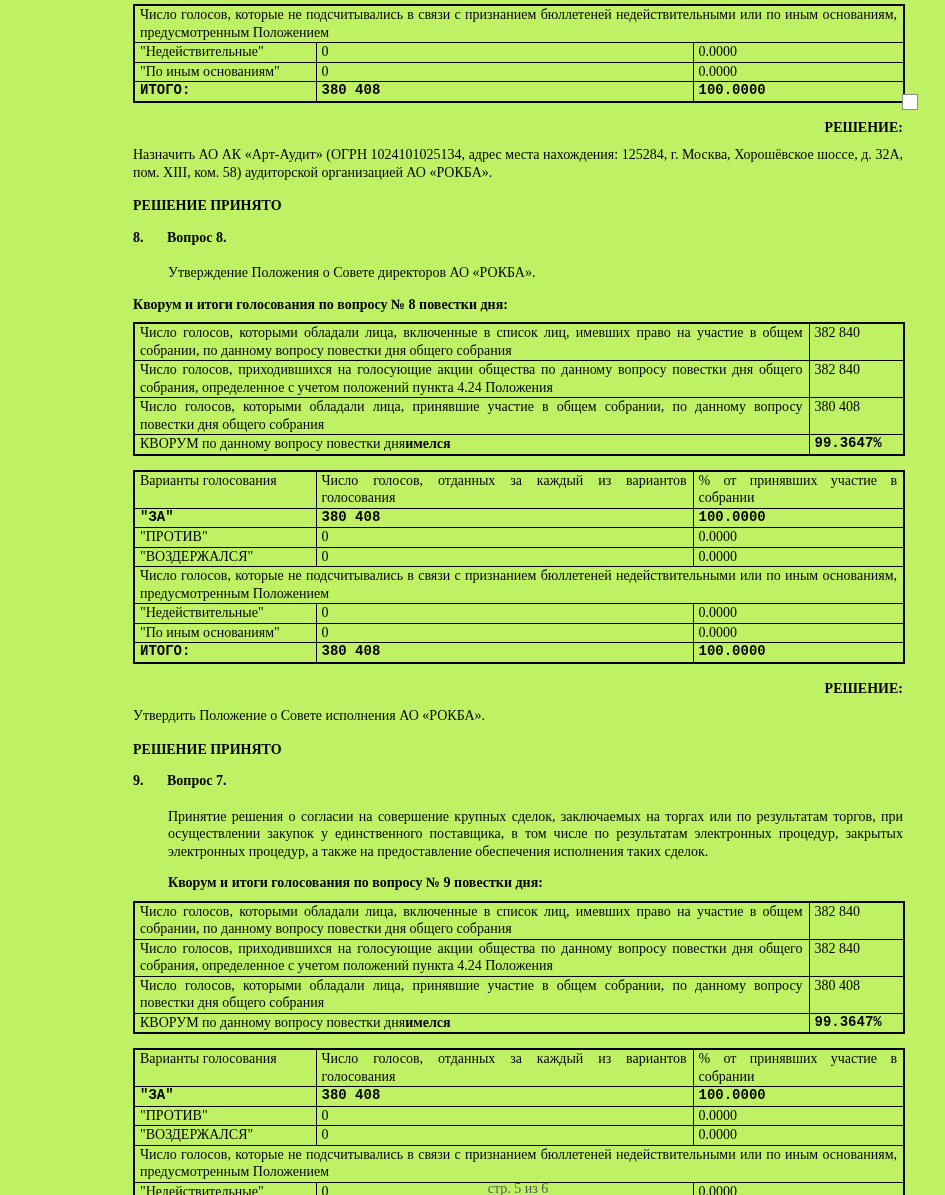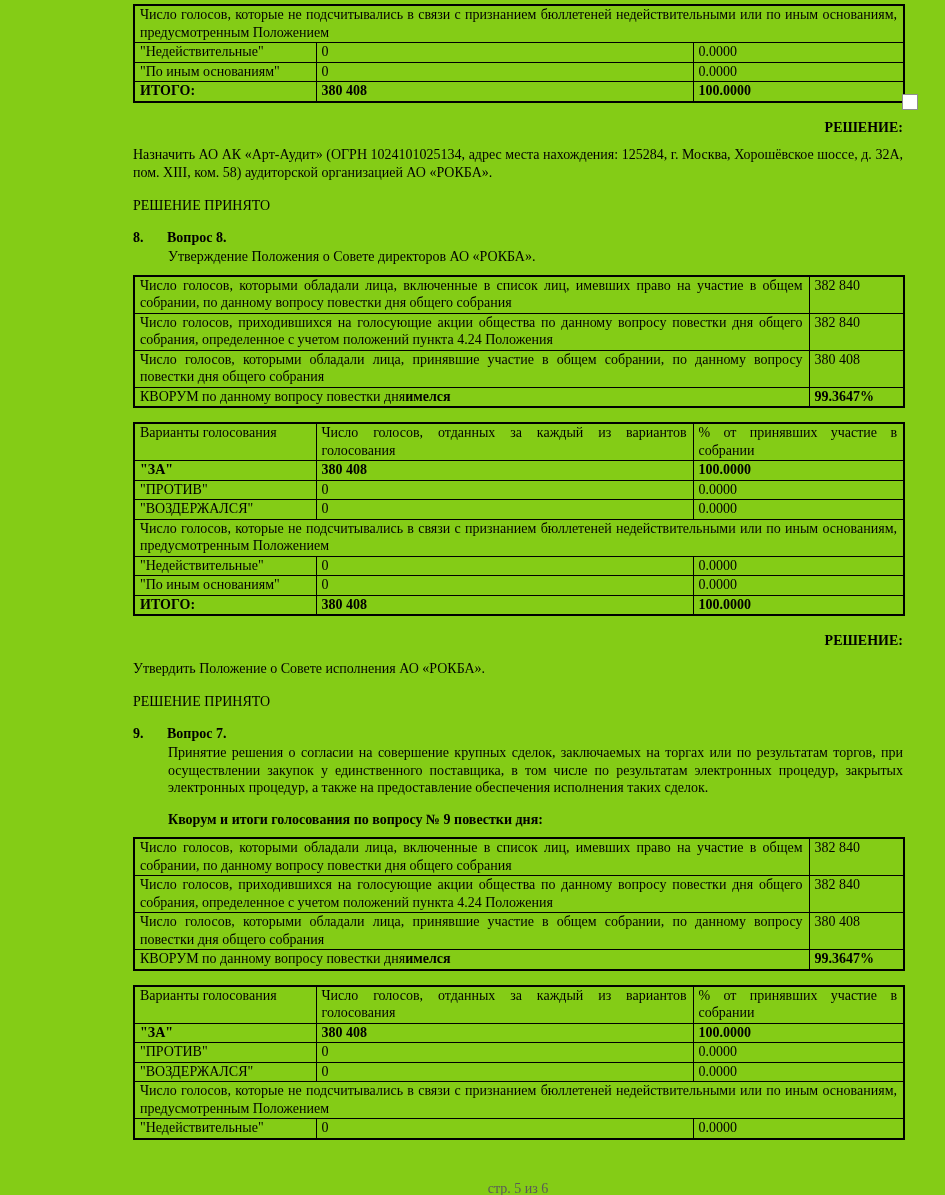--- a/index.html
+++ b/index.html
@@ -1,38 +1,38 @@
 <!DOCTYPE html>
 <html><head>
 <meta charset="utf-8">
 <style>
   html,body { margin:0; padding:0; background:#fff; }
   .page {
     position:relative; width:945px; height:1195px; overflow:hidden;
-    background:#84cc16; color:#000;
+    background:#bef264; color:#000;
     font-family:"Liberation Serif", serif; font-size:14px; line-height:1.25;
   }
   .content { position:absolute; left:133px; top:0; width:770px; }
 
   table.tbl { border-collapse:collapse; table-layout:fixed; width:770px; border:2px solid #000; }
   table.tbl td { border:1px solid #000; padding:0 6px 1px 5px; vertical-align:top; }
   .just { text-align:justify; }
-  .bold { font-weight:700; }
+  .bold { font-weight:700;font-family:Liberation Mono, monospace; }
 
   col.c1 { width:182px; } col.c2 { width:377px; } col.c3 { width:211px; }
   col.q1 { width:675px; } col.q2 { width:95px; }
 
   .tbl-top { margin-top:4px; }
   .decision-heading { font-weight:700; margin-top:16px;text-align:right; }
   .decision-text { margin-top:10px; text-align:justify; }
-  .decision-accepted { font-weight:400; margin-top:16px; }
+  .decision-accepted { font-weight:700; margin-top:16px; }
 
   .q-head { margin-top:14px; font-weight:700; }
   .q-num { display:inline-block; width:34px; }
-  .q-subject { margin-left:35px; margin-top:2px; text-align:justify; }
+  .q-subject { margin-left:35px; margin-top:18px; text-align:justify; }
 
   .quorum-heading { font-weight:700; margin-top:14px; }
   .quorum-heading.indent { margin-left:35px; }
   .tbl-quorum { margin-top:9px; }
   .tbl-votes { margin-top:14px;padding-left:16px; }
 
   .kvorum-status { font-weight:700; margin-left:0; }
 
   .form-checkbox {
     position:absolute; left:902px; top:94px; width:14px; height:14px;
@@ -79,20 +79,21 @@
 
     <div class="decision-heading">РЕШЕНИЕ:</div>
     <div class="decision-text">Назначить АО АК «Арт-Аудит» (ОГРН 1024101025134, адрес места нахождения: 125284, г. Москва, Хорошёвское шоссе, д. 32А, пом. XIII, ком. 58) аудиторской организацией АО «РОКБА».</div>
     <div class="decision-accepted">РЕШЕНИЕ ПРИНЯТО</div>
 
     <div class="q-head">
       <span class="q-num">8.</span><span>Вопрос 8.</span>
     </div>
     <div class="q-subject">Утверждение Положения о Совете директоров АО «РОКБА».</div>
 
+    <div class="quorum-heading">Кворум и итоги голосования по вопросу № 8 повестки дня:</div>
 
     <table class="tbl tbl-quorum">
       <colgroup>
           <col class="q1">
           <col class="q2">
         </colgroup>
       <tbody>
           <tr>
         <td class="just">Число голосов, которыми обладали лица, включенные в список лиц, имевших право на участие в общем собрании, по данному вопросу повестки дня общего собрания</td>
         <td>382 840</td>

